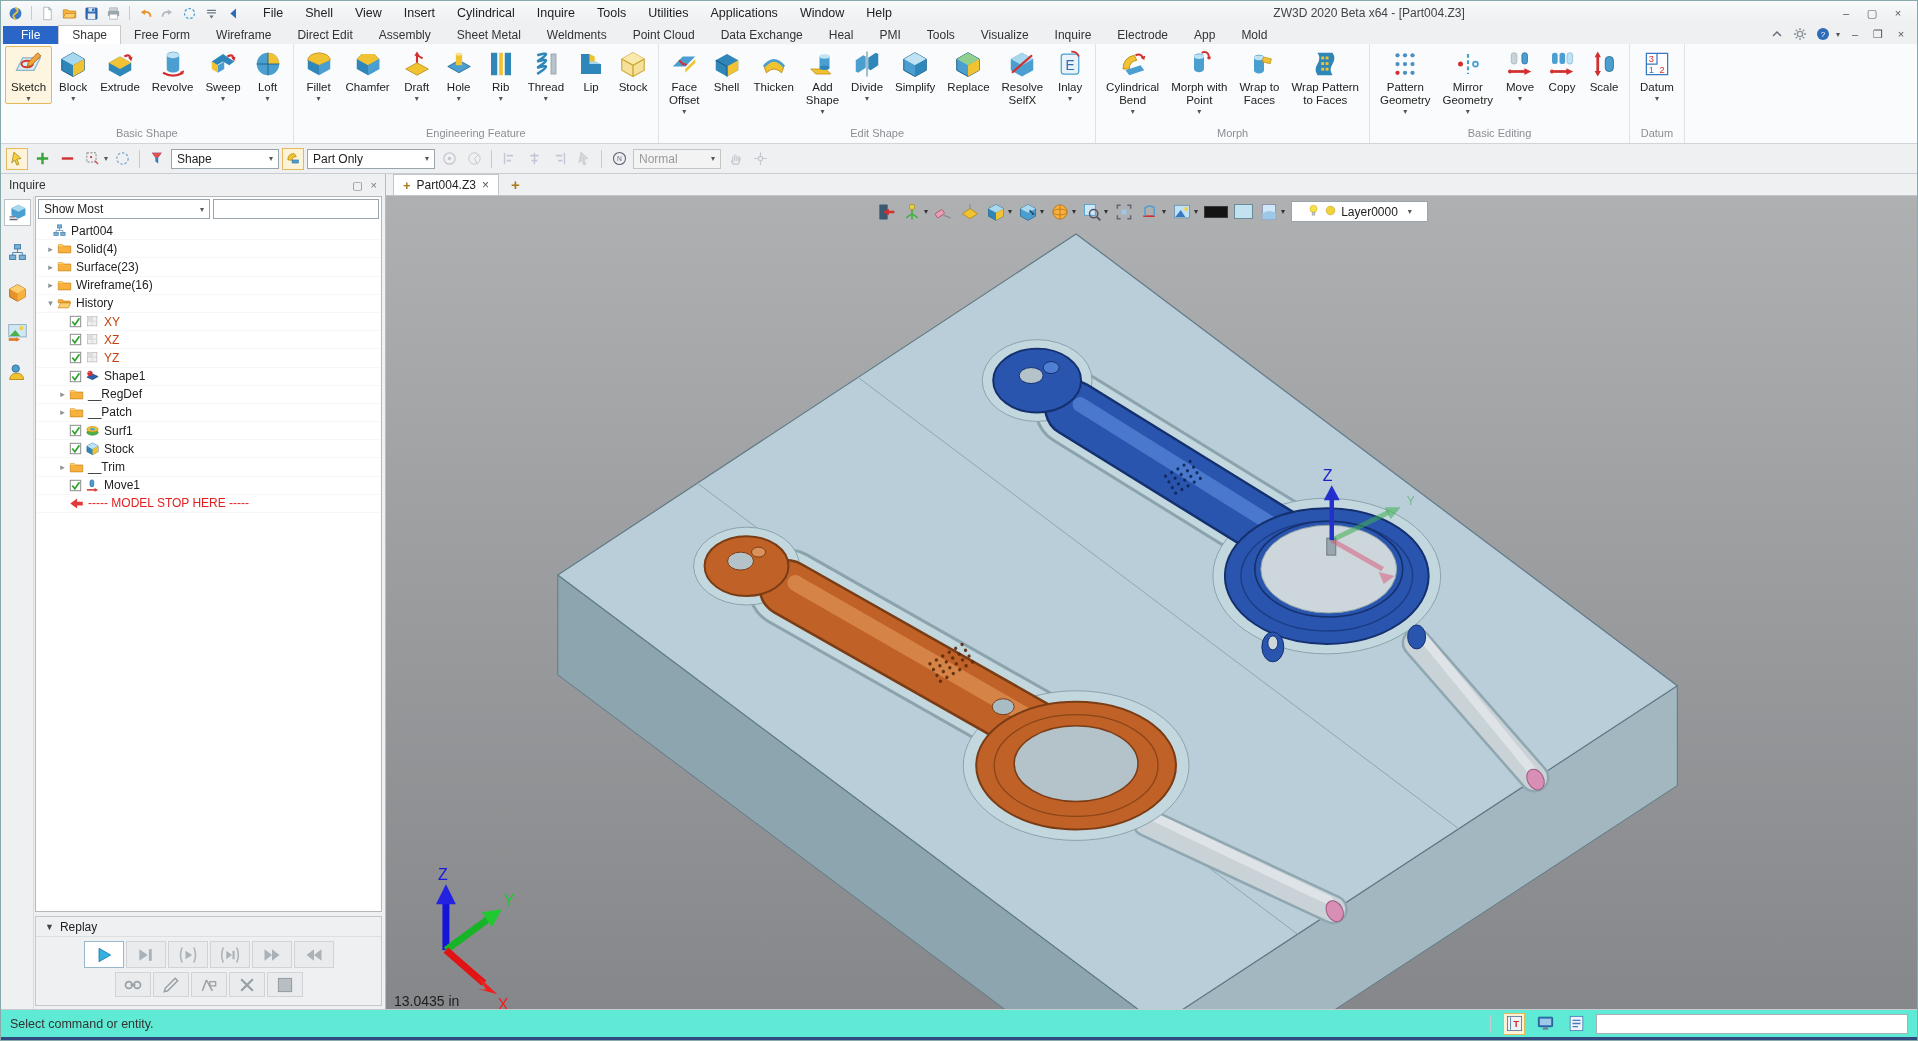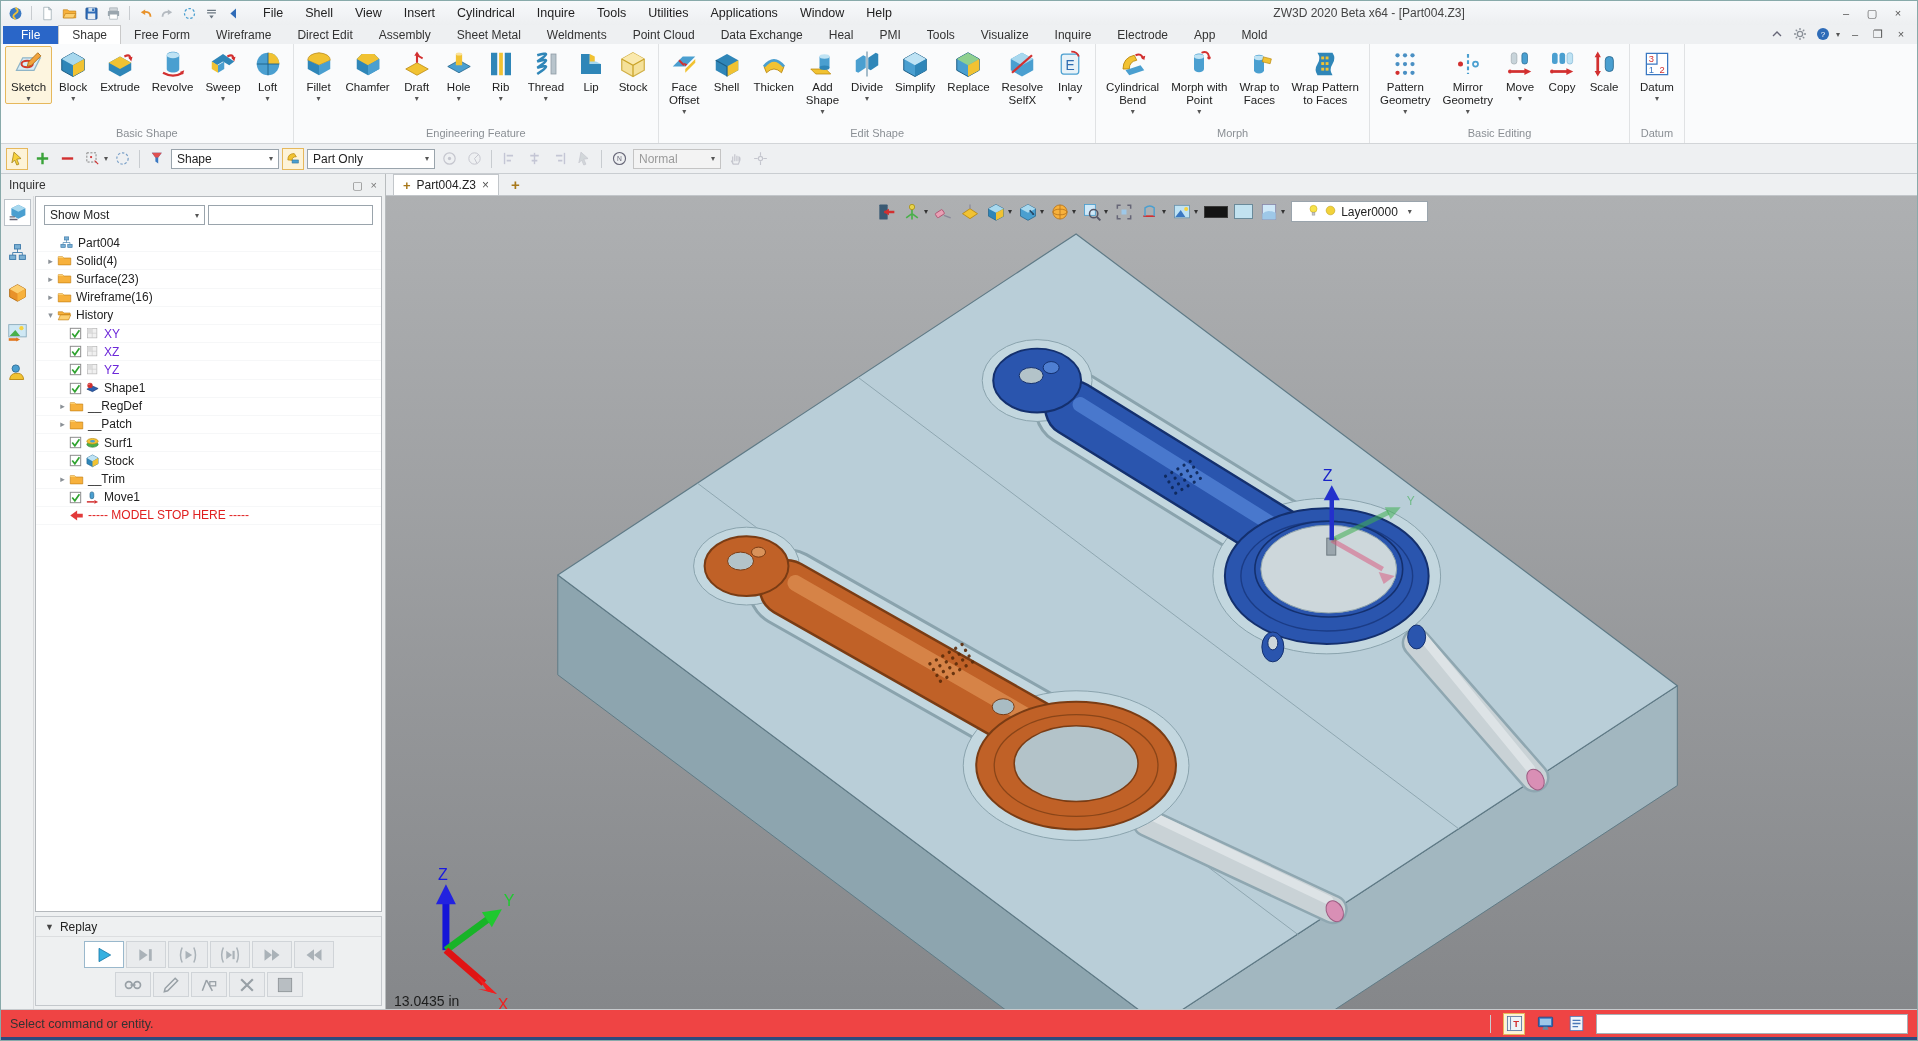--- a/index.html
+++ b/index.html
@@ -57,30 +57,30 @@
   #manager { width:385px; background:#eef0f1; border-right:1px solid #b8bcbe; display:flex; flex-direction:column; }
   #mgr-header { height:22px; display:flex; align-items:center; padding:0 8px; font-size:12px; color:#333; }
   #mgr-hicons { margin-left:auto; color:#777; font-size:11px; display:flex; gap:8px; }
   #mgr-body { flex:1; display:flex; min-height:0; }
   #mgr-strip { width:33px; border-right:1px solid #d8dadc; display:flex; flex-direction:column; align-items:center; gap:13px; padding-top:3px; }
   .stripbtn { width:27px; height:27px; padding:2px; border:1px solid transparent; }
   .stripbtn svg { width:100%; height:100%; }
   .stripbtn.active { background:#fff; border:1px solid #bcc2c8; }
   #mgr-content { flex:1; display:flex; flex-direction:column; min-width:0; padding:0 3px 3px 1px; }
   #mgr-list { flex:1; background:#fff; border:1px solid #b4b8bc; display:flex; flex-direction:column; min-height:0; }
-  #mgr-filter { display:flex; gap:3px; padding:8px; }
+  #mgr-filter { display:flex; gap:3px; padding:2px; }
   #filter-combo { width:172px; }
   #mgr-search { flex:1; height:20px; border:1px solid #9aa4ac; font:12px "Liberation Sans",sans-serif; padding:0 4px; }
   #tree { flex:1; overflow:hidden; font-size:12px; padding-top:1px; }
   .trow { height:18.2px; display:flex; align-items:center; border-bottom:1px solid #f6f7f8; }
   .texp { width:13px; color:#8a9096; font-size:9px; text-align:center; flex:none; }
   .tchk { width:13px; height:13px; margin-right:3px; flex:none; } .tchk svg { width:100%; height:100%; }
   .tico { width:15px; height:15px; margin-right:4px; flex:none; } .tico svg { width:100%; height:100%; }
   .tlab { color:#222; white-space:nowrap; }
-  .tlab.gray { color:#6d28d9; } .tlab.red { color:#e02020; }
+  .tlab.gray { color:#c2410c; } .tlab.red { color:#e02020; }
   #replay { height:90px; margin-top:4px; border:1px solid #c4c8cc; background:#eef0f1; }
   #replay-header { height:20px; display:flex; align-items:center; gap:6px; padding-left:9px; font-size:12px; color:#222; border-bottom:1px solid #dcdee0; }
   .rtriangle { font-size:9px; color:#444; }
   .replay-row { display:flex; justify-content:center; gap:2px; margin-top:4px; }
   .rpbtn { width:40px; height:27px; border:1px solid #d0d4d8; background:#e9ebed; display:flex; align-items:center; justify-content:center; }
   .rpbtn svg { width:20px; height:20px; }
   .rpbtn.on { background:#fff; border-color:#9ab8cc; }
   .rpbtn.sm { width:36px; height:25px; }
 
   
@@ -95,21 +95,21 @@
   #viewtools { position:absolute; left:490px; top:5px; display:flex; align-items:center; gap:6px; z-index:3; }
   .vti { width:20px; height:20px; } .vti svg { width:100%; height:100%; }
   .vtcaret { font-size:8px; color:#333; margin-left:-4px; }
   .swatch-black { width:24px; height:12px; background:#141414; border:1px solid #3a3a3a; }
   .swatch-blue { width:19px; height:15px; background:#c2e2f0; border:1px solid #6a8a9a; }
   #layercombo { height:21px; background:#fff; border:1px solid #9aa4ac; display:flex; align-items:center; gap:4px; padding:0 15px; font-size:12px; color:#222; }
   #layercombo svg { width:13px; height:13px; }
   #scene { position:absolute; inset:0; width:100%; height:100%; z-index:1; }
 
   
-  #statusbar { height:31px; background:#ef4444; border-top:1px solid #c6cacd; border-bottom:3px solid #2e4a7e; display:flex; align-items:center; padding:0 9px; font-size:12.5px; color:#333; }
+  #statusbar { height:31px; background:#5eead4; border-top:1px solid #c6cacd; border-bottom:3px solid #2e4a7e; display:flex; align-items:center; padding:0 9px; font-size:12.5px; color:#333; }
   #status-right { margin-left:auto; display:flex; align-items:center; gap:9px; }
   .sbi { width:22px; height:22px; display:flex; align-items:center; justify-content:center; border:1px solid transparent; }
   .sbi svg { width:19px; height:19px; }
   .sbi.hl { border:1px solid #e6b85c; background:#fdf3d8; }
   #status-input { width:312px; height:20px; border:1px solid #a8b0b6; background:#fff; font:12px "Liberation Sans",sans-serif; padding:0 4px; }
 </style>
 </head>
 <body>
 
 <div id="app">
@@ -748,21 +748,21 @@
         <div id="mgr-content">
           <div id="mgr-list">
             <div id="mgr-filter">
               <div class="combo" id="filter-combo">
                 <span>Show Most</span>
                   <span class="car">▾</span>
               </div>
               <input id="mgr-search" placeholder="" style="">
             </div>
             <div id="tree">
-                <div class="trow" style="padding-left:23px">
+                <div class="trow" style="padding-left:16px">
                   <span class="tico"><svg viewBox="0 0 24 24">
                       <rect x="8.5" y="3" width="7" height="5" fill="#7ab0d4" stroke="#3a78a8"></rect>
                       <rect x="3" y="15" width="7" height="5" fill="#7ab0d4" stroke="#3a78a8"></rect>
                       <rect x="14" y="15" width="7" height="5" fill="#7ab0d4" stroke="#3a78a8"></rect>
                       <path d="M12 8v4M6.5 15v-3h11v3" fill="none" stroke="#3a78a8"></path>
                     </svg></span>
                   <span class="tlab">Part004</span>
                 </div>
                 <div class="trow" style="padding-left:8px">
                   <span class="texp">▸</span>

